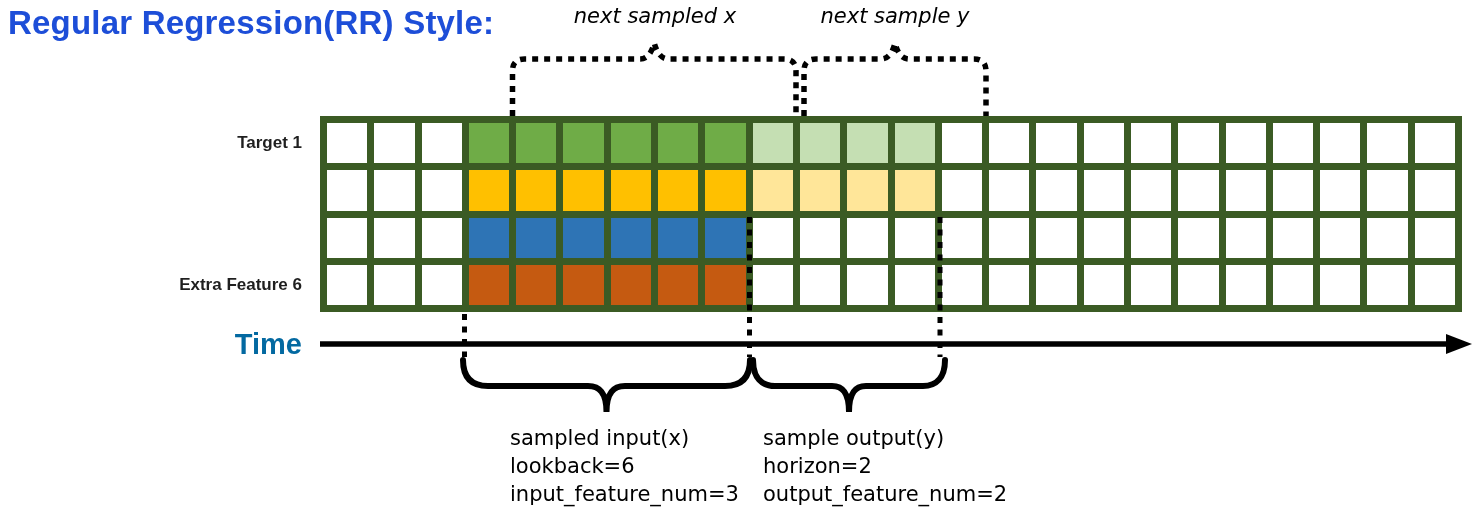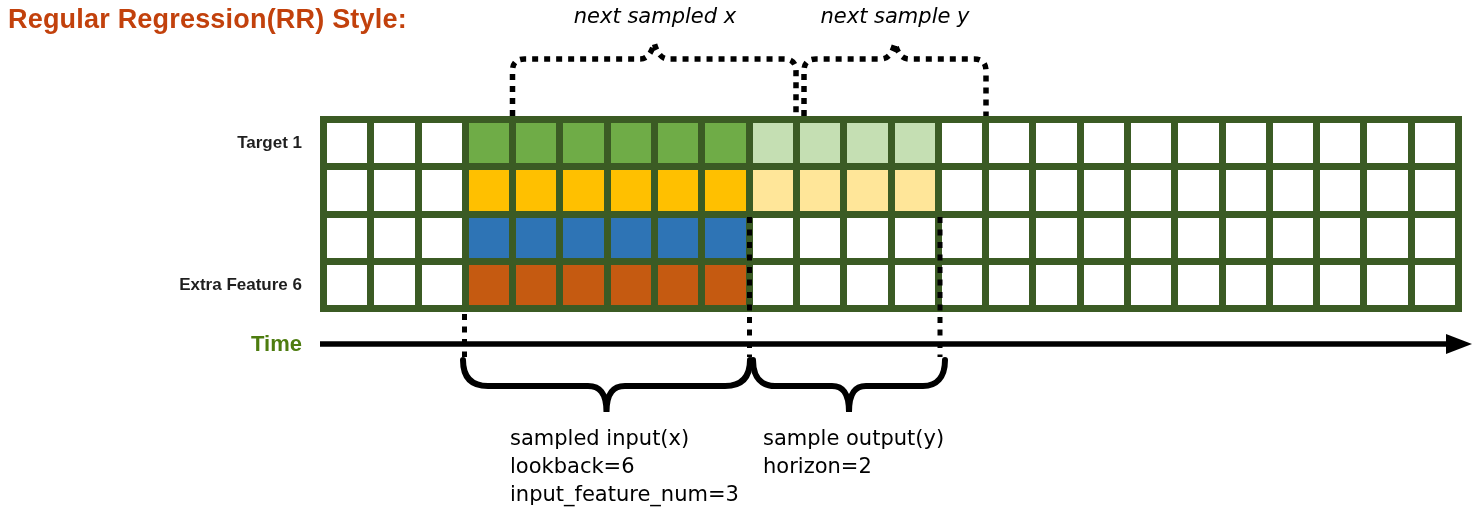--- a/index.html
+++ b/index.html
@@ -1,21 +1,21 @@
 <!DOCTYPE html>
 <html><head>
 <meta charset="utf-8">
 <style>
   html,body{margin:0;padding:0;background:#fff;}
   #canvas{
     position:relative;width:1476px;height:516px;background:#fff;overflow:hidden;
     font-family:"Liberation Sans",sans-serif;color:#1a1a1a;
   }
   .abs{position:absolute;}
-  #title{left:8px;top:4px;font-size:27px;font-weight:bold;letter-spacing:.2px;color:#c2410c;}
+  #title{left:8px;top:4px;font-size:33px;font-weight:bold;letter-spacing:.2px;color:#1d4ed8;}
   .brace-label{
     top:4px;width:220px;text-align:center;
     font-family:"DejaVu Sans",sans-serif;font-style:italic;font-size:21px;font-weight:normal;color:#000;
   }
   #label-next-x{left:545px;}
   #label-next-y{left:785px;}
   svg{display:block;}
   
   #sample-grid{
     left:320px;top:116px;width:1142px;height:196px;
@@ -26,21 +26,21 @@
   
   .row-label{
     left:0;width:302px;height:47px;display:flex;align-items:center;justify-content:flex-end;
     font-size:17px;font-weight:bold;color:#1f1f1f;
   }
   #row-label-0{top:119px;}
   #row-label-1{top:166px;}
   #row-label-2{top:214px;}
   #row-label-3{top:261px;}
   #time-label{left:0;top:330px;width:302px;height:28px;display:flex;align-items:center;justify-content:flex-end;
-    font-size:22px;font-weight:bold;color:#4d7c0f;}
+    font-size:29px;font-weight:bold;color:#0369a1;}
   
   .annot{
     top:424px;font-family:"DejaVu Sans",sans-serif;font-size:21px;line-height:28px;color:#000;white-space:nowrap;
   }
   #annot-input{left:510px;}
   #annot-output{left:763px;}
 </style>
 </head>
 <body>
 
@@ -182,15 +182,16 @@
   </svg>
 
   <div id="annot-input" class="abs annot">
     <div>sampled input(x)</div>
     <div>lookback=6</div>
     <div>input_feature_num=3</div>
   </div>
   <div id="annot-output" class="abs annot">
     <div>sample output(y)</div>
     <div>horizon=2</div>
+    <div>output_feature_num=2</div>
   </div>
 
 </div>
 
 </body></html>

